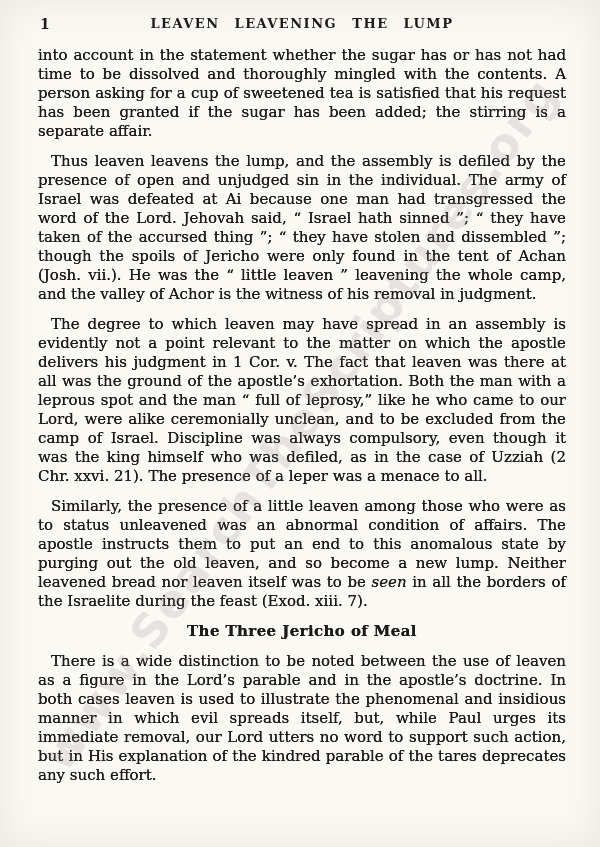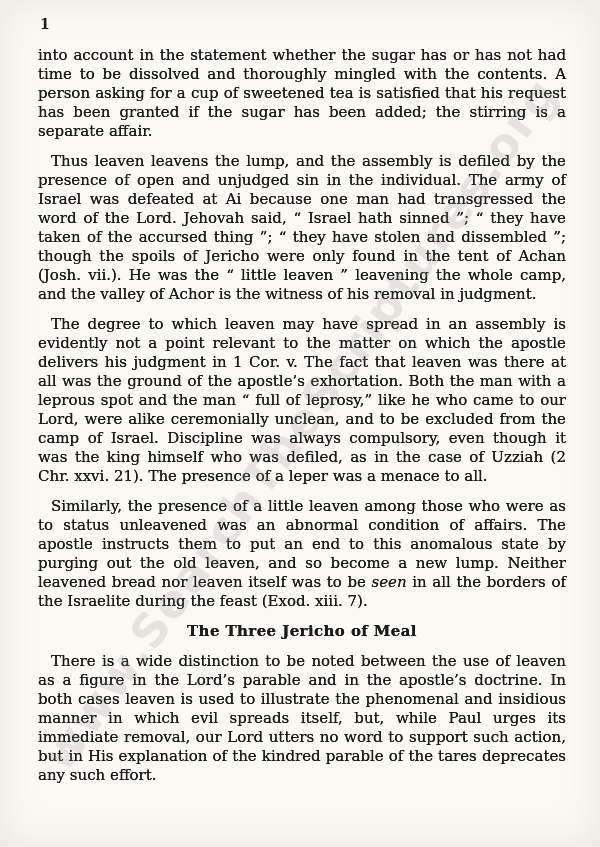--- a/index.html
+++ b/index.html
@@ -77,20 +77,21 @@
   em { }
 </style>
 </head>
 <body>
 
 <div class="page">
   <div class="watermark">www.SearchTheScriptures.org</div>
 
   <header class="running-header">
     <span class="pagenum">1</span>
+    <span class="running-title">LEAVEN LEAVENING THE LUMP</span>
   </header>
 
   <main class="body-text">
       <p class="para"><span>into account in the statement whether the sugar has or has not had time to be dissolved and thoroughly mingled with the contents. A person asking for a cup of sweetened tea is satisfied that his request has been granted if the sugar has been added; the stirring is a separate affair.</span></p>
       <p class="para indent"><span>Thus leaven leavens the lump, and the assembly is defiled by the presence of open and unjudged sin in the individual. The army of Israel was defeated at Ai because one man had transgressed the word of the Lord. Jehovah said, “ Israel hath sinned ”; “ they have taken of the accursed thing ”; “ they have stolen and dissembled ”; though the spoils of Jericho were only found in the tent of Achan (Josh. vii.). He was the “ little leaven ” leavening the whole camp, and the valley of Achor is the witness of his removal in judgment.</span></p>
       <p class="para indent"><span>The degree to which leaven may have spread in an assembly is evidently not a point relevant to the matter on which the apostle delivers his judgment in 1 Cor. v. The fact that leaven was there at all was the ground of the apostle’s exhortation. Both the man with a leprous spot and the man “ full of leprosy,” like he who came to our Lord, were alike ceremonially unclean, and to be excluded from the camp of Israel. Discipline was always compulsory, even though it was the king himself who was defiled, as in the case of Uzziah (2 Chr. xxvi. 21). The presence of a leper was a menace to all.</span></p>
       <p class="para indent"><span>Similarly, the presence of a little leaven among those who were as to status unleavened was an abnormal condition of affairs. The apostle instructs them to put an end to this anomalous state by purging out the old leaven, and so become a new lump. Neither leavened bread nor leaven itself was to be </span><em>seen</em><span> in all the borders of the Israelite during the feast (Exod. xiii. 7).</span></p>
       <h2 class="section-heading">The Three Jericho of Meal</h2>
       <p class="para indent"><span>There is a wide distinction to be noted between the use of leaven as a figure in the Lord’s parable and in the apostle’s doctrine. In both cases leaven is used to illustrate the phenomenal and insidious manner in which evil spreads itself, but, while Paul urges its immediate removal, our Lord utters no word to support such action, but in His explanation of the kindred parable of the tares deprecates any such effort.</span></p>
     </main>

